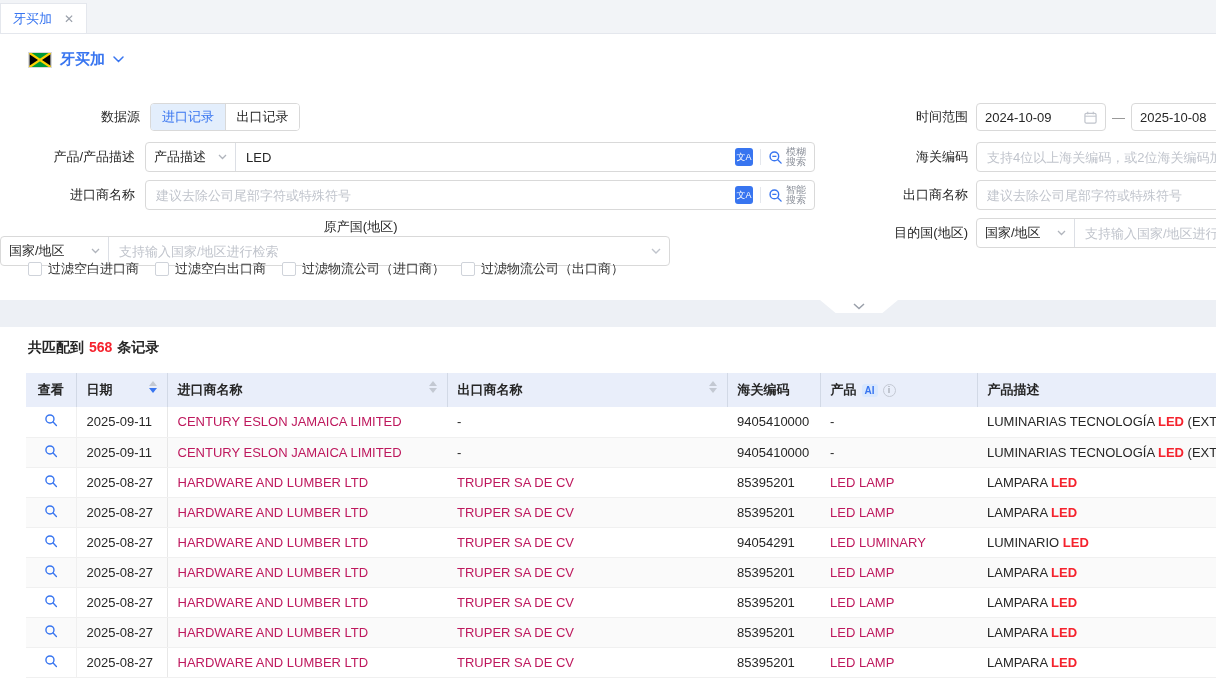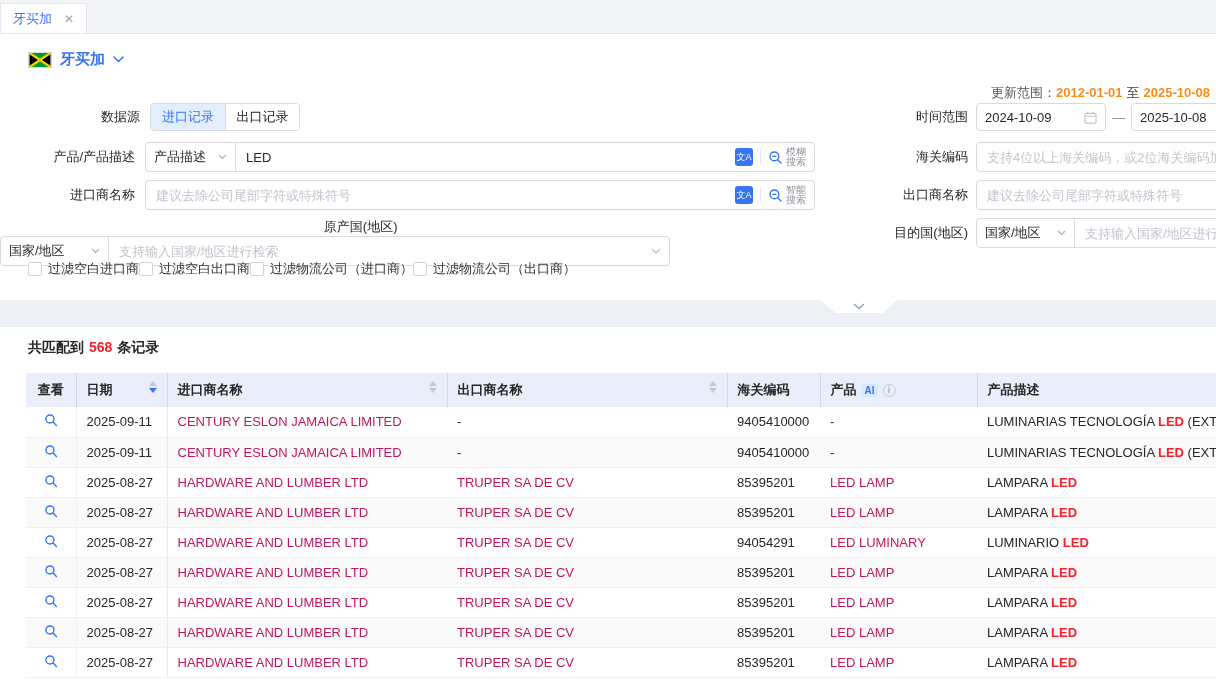--- a/index.html
+++ b/index.html
@@ -42,21 +42,21 @@
   .trans-ic { width:18px; height:18px; border-radius:3px; background:#3875f0; color:#fff; font-size:9px;
     display:flex; align-items:center; justify-content:center; cursor:pointer; letter-spacing:0; }
   .srchbtn { display:flex; align-items:center; gap:3px; cursor:pointer; }
   .srchbtn .txt { font-size:10px; line-height:10px; color:#8a8f99; }
 
   .datebox { display:flex; align-items:center; border:1px solid #d9d9d9; border-radius:4px; height:28px;
     background:#fff; padding:0 8px; gap:6px; }
   .datebox input { border:none; outline:none; flex:1; min-width:0; font-size:13px; color:#262626; font-family:inherit; }
   .dsep { margin:0 6px; color:#8c8c8c; }
 
-  .cbrow { position:absolute; left:28px; top:226px; display:flex; align-items:center; }
+  .cbrow { position:absolute; left:28px; top:226px; display:flex; align-items:center; gap:16px; }
   .cbitem { display:flex; align-items:center; gap:6px; cursor:pointer; color:#333; }
   .cbsq { width:14px; height:14px; border:1px solid #cfd3da; border-radius:2px; background:#fff; }
 
   
   .strip { height:27px; background:#edf0f5; position:relative; }
   .collapse-handle { position:absolute; left:820px; top:0; width:78px; height:13px; background:#fff;
     clip-path:polygon(0 0,100% 0,80% 100%,20% 100%); display:flex; align-items:center; justify-content:center;
     cursor:pointer; }
 
   
@@ -110,23 +110,20 @@
       <polygon points="0,16 24,16 12,8" fill="#009b3a"></polygon>
       <line x1="0" y1="0" x2="24" y2="16" stroke="#fed100" stroke-width="2.6"></line>
       <line x1="0" y1="16" x2="24" y2="0" stroke="#fed100" stroke-width="2.6"></line>
     </svg>
     <span>牙买加</span>
     <svg width="11" height="7" viewBox="0 0 11 7">
         <path d="M1 1l4.5 4.5L10 1" fill="none" stroke="#3875f0" stroke-width="1.5" stroke-linecap="round"></path>
       </svg>
   </div>
 
-  <div class="update-range">
-    <span>更新范围：</span><b>2012-01-01</b><span class="w">至</span><b>2025-10-08</b>
-  </div>
 
   <div class="frow" style="left:5px; top:69px;">
     <span class="flabel">数据源</span>
     <div class="toggle">
       <span class="opt sel">进口记录</span>
       <span class="opt">出口记录</span>
     </div>
   </div>
   <div class="frow" style="left:832px; top:69px;">
     <span class="rlabel">时间范围</span>

